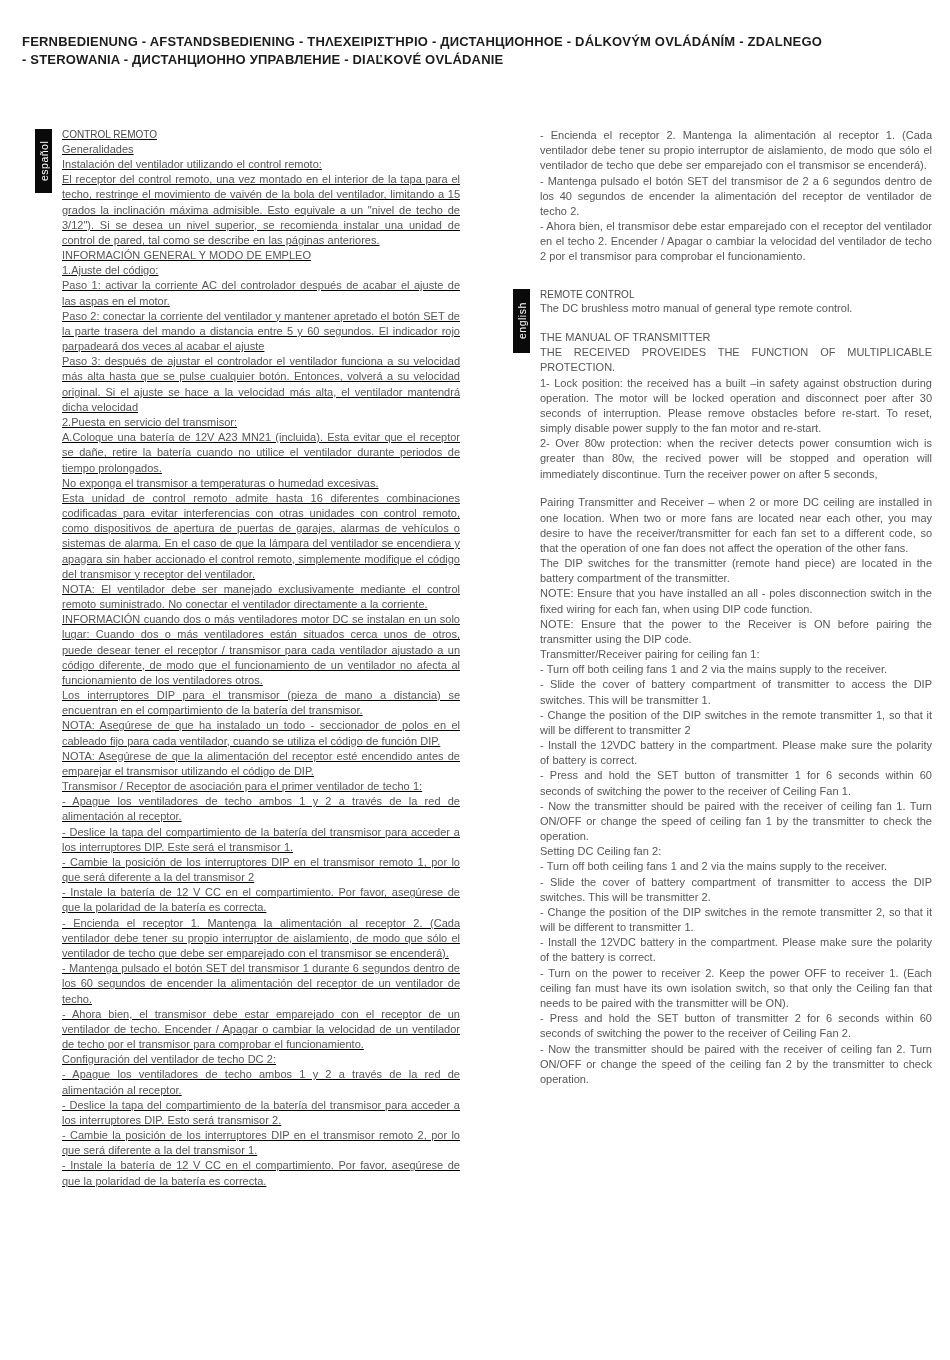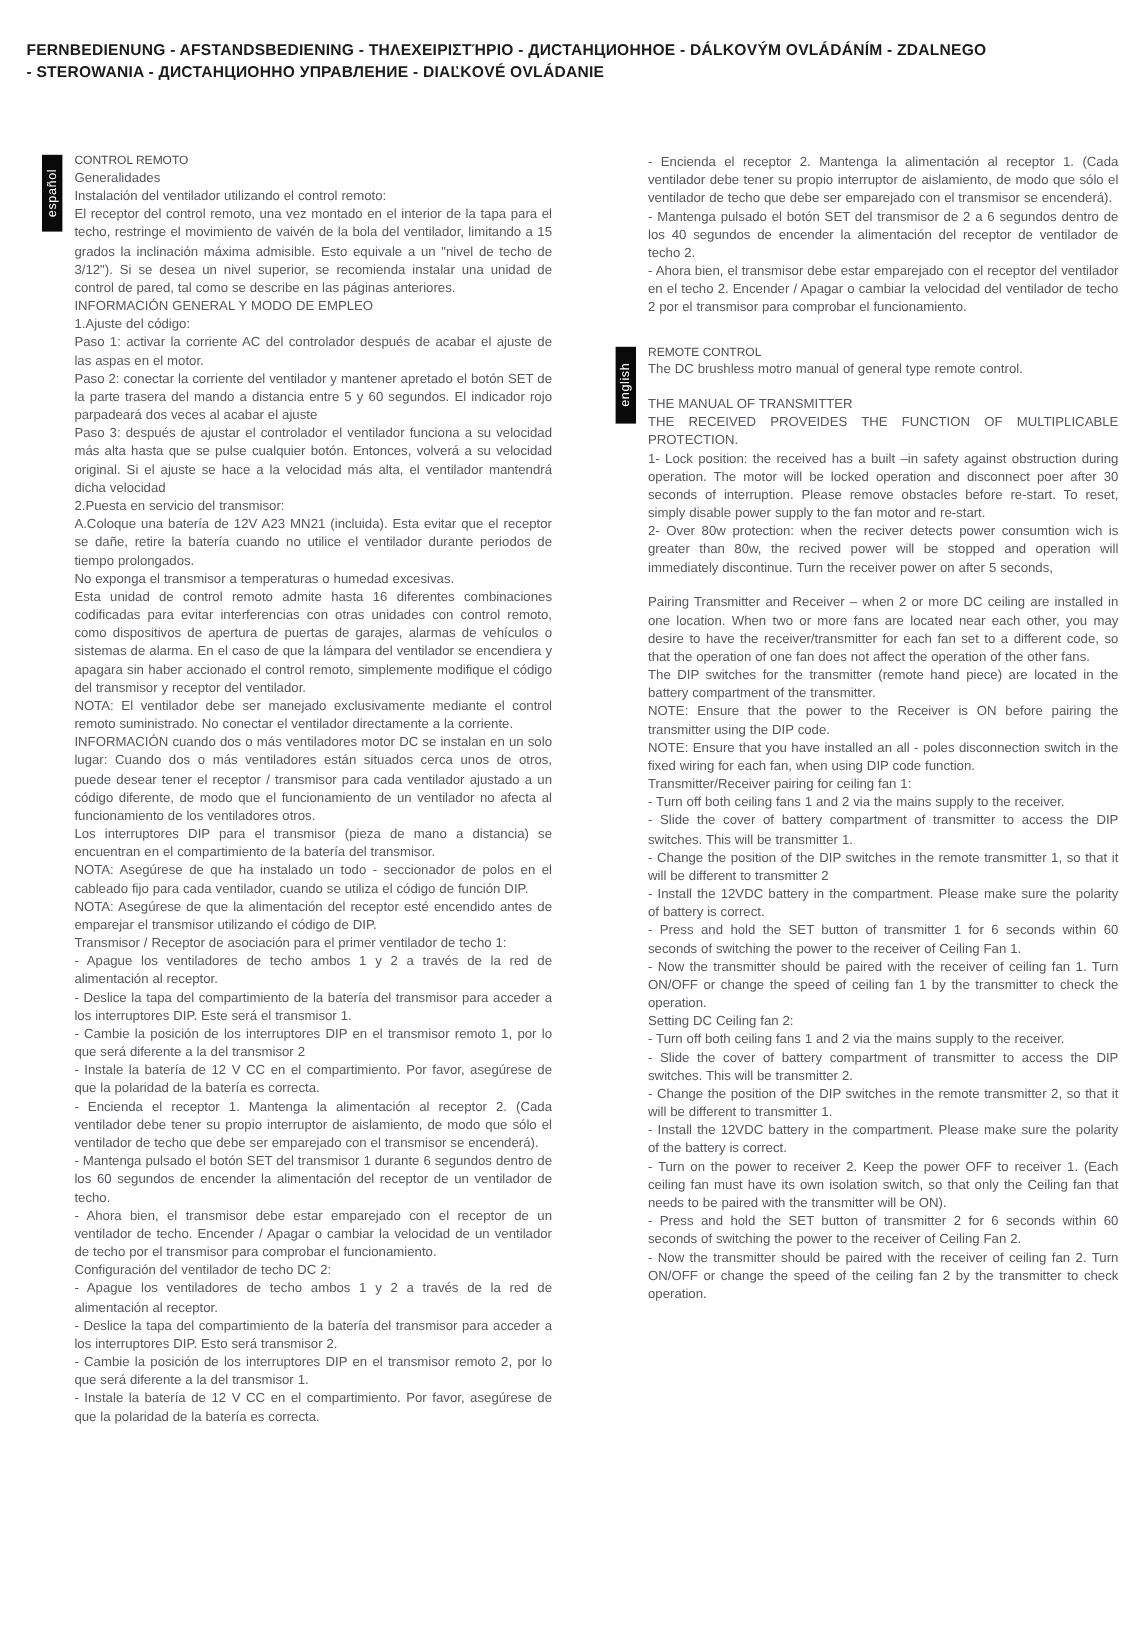--- a/index.html
+++ b/index.html
@@ -18,21 +18,21 @@
     color:#1c1c1c;
     line-height:1.35;
     letter-spacing:.2px;
   }
   .columns{
     display:flex;
     margin-top:60px;
     padding-left:62px;
   }
   .col{position:relative;}
-  .col-left{width:398px;margin-right:80px;}
+  .col-left{width:398px;margin-right:80px;text-decoration:underline;}
   .col-right{width:392px;}
   .tab{
     position:absolute;
     left:-27px;top:1px;
     width:17px;height:64px;
     background:#0a0a0a;
     color:#ffffff;
     display:flex;align-items:center;justify-content:center;
     writing-mode:vertical-rl;
     transform:rotate(180deg);
@@ -122,22 +122,22 @@
         <div id="english-text">
             <p class="para">The DC brushless motro manual of general type remote control.</p>
             <p class="para"></p>
             <p class="para">THE MANUAL OF TRANSMITTER</p>
             <p class="para">THE RECEIVED PROVEIDES THE FUNCTION OF MULTIPLICABLE PROTECTION.</p>
             <p class="para">1- Lock position: the received has a built –in safety against obstruction during operation. The motor will be locked operation and disconnect poer after 30 seconds of interruption. Please remove obstacles before re-start. To reset, simply disable power supply to the fan motor and re-start.</p>
             <p class="para">2- Over 80w protection: when the reciver detects power consumtion wich is greater than 80w, the recived power will be stopped and operation will immediately discontinue. Turn the receiver power on after 5 seconds,</p>
             <p class="para"></p>
             <p class="para">Pairing Transmitter and Receiver – when 2 or more DC ceiling are installed in one location. When two or more fans are located near each other, you may desire to have the receiver/transmitter for each fan set to a different code, so that the operation of one fan does not affect the operation of the other fans.</p>
             <p class="para">The DIP switches for the transmitter (remote hand piece) are located in the battery compartment of the transmitter.</p>
+            <p class="para">NOTE: Ensure that you have installed an all - poles disconnection switch in the fixed wiring for each fan, when using DIP code function.</p>
             <p class="para">NOTE: Ensure that the power to the Receiver is ON before pairing the transmitter using the DIP code.</p>
-            <p class="para">NOTE: Ensure that you have installed an all - poles disconnection switch in the fixed wiring for each fan, when using DIP code function.</p>
             <p class="para">Transmitter/Receiver pairing for ceiling fan 1:</p>
             <p class="para">- Turn off both ceiling fans 1 and 2 via the mains supply to the receiver.</p>
             <p class="para">- Slide the cover of battery compartment of transmitter to access the DIP switches. This will be transmitter 1.</p>
             <p class="para">- Change the position of the DIP switches in the remote transmitter 1, so that it will be different to transmitter 2</p>
             <p class="para">- Install the 12VDC battery in the compartment. Please make sure the polarity of battery is correct.</p>
             <p class="para">- Press and hold the SET button of transmitter 1 for 6 seconds within 60 seconds of switching the power to the receiver of Ceiling Fan 1.</p>
             <p class="para">- Now the transmitter should be paired with the receiver of ceiling fan 1. Turn ON/OFF or change the speed of ceiling fan 1 by the transmitter to check the operation.</p>
             <p class="para">Setting DC Ceiling fan 2:</p>
             <p class="para">- Turn off both ceiling fans 1 and 2 via the mains supply to the receiver.</p>
             <p class="para">- Slide the cover of battery compartment of transmitter to access the DIP switches. This will be transmitter 2.</p>

